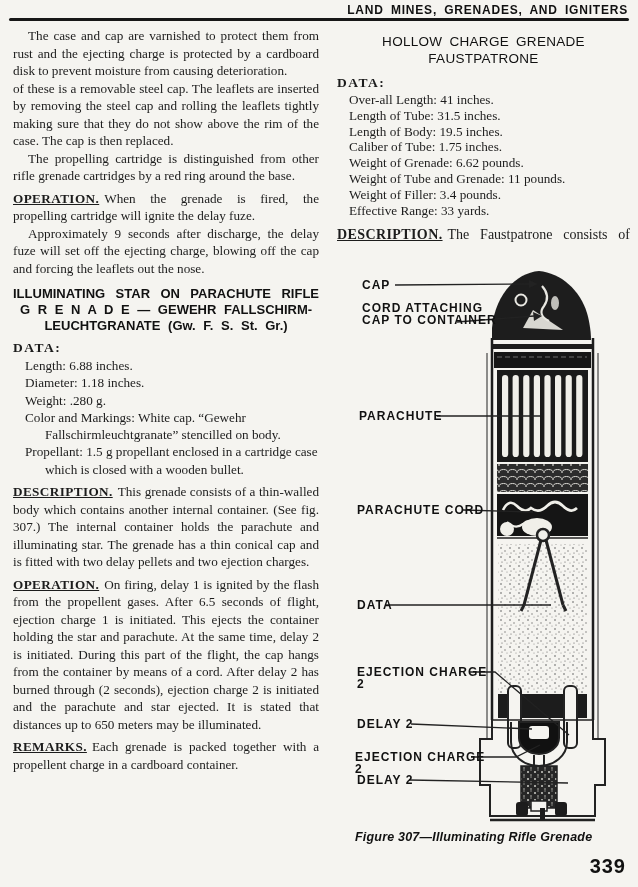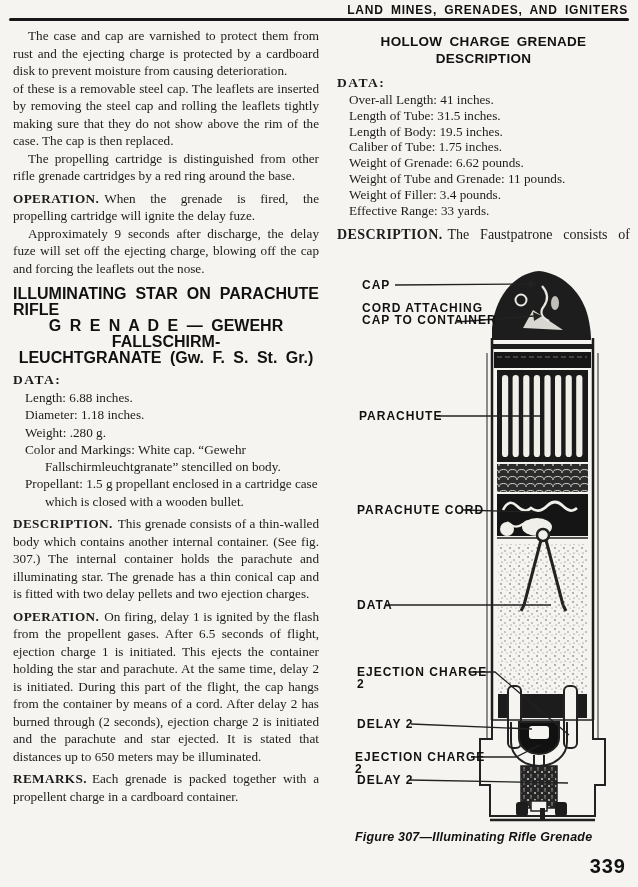--- a/index.html
+++ b/index.html
@@ -26,46 +26,46 @@
   }
 
   
   .col-left{position:absolute;left:13px;top:27px;width:306px;}
   .col-right{position:absolute;left:337px;top:33px;width:293px;}
 
   .body-p{margin:0;font-size:13.2px;line-height:17.5px;text-align:justify;}
   .indent{text-indent:15px;}
   .sect{margin-top:5px;}
   .mt8{}
-  .plabel{font-weight:700;letter-spacing:0.4px;margin-right:5px;}
+  .plabel{font-weight:700;letter-spacing:0.4px;margin-right:5px;text-decoration:underline;}
 
   .subhead{
     margin:9px 0 6px 0;
     font-family:"Liberation Sans", sans-serif;
-    font-weight:700;font-size:16px;line-height:16px;color:#111;
+    font-weight:700;font-size:13px;line-height:16px;color:#111;
   }
   .subhead span{display:block;}
   .sh1{text-align:justify;text-align-last:justify;}
   .sh2,.sh3{text-align:center;word-spacing:4px;}
 
   .data-label{
     margin:2px 0 1px 0;font-size:13.5px;font-weight:700;
     letter-spacing:1.5px;
   }
   .data-list{list-style:none;margin:0;padding:0;}
   .data-list li{
     font-size:13.2px;line-height:17.3px;
     padding-left:32px;text-indent:-20px;
   }
   .rlist li{line-height:15.8px;padding-left:26px;text-indent:-14px;}
 
   .rhead{
     margin:0 0 8px 0;text-align:center;
     font-family:"Liberation Sans", sans-serif;
-    font-weight:700;font-size:13.5px;line-height:17px;color:#111;
+    font-weight:400;font-size:13.5px;line-height:17px;color:#111;
     word-spacing:3px;letter-spacing:0.3px;
   }
   .rhead span{display:block;}
   .desc-line{margin:8px 0 0 0;font-size:14px;line-height:17.5px;
     text-align:justify;text-align-last:justify;}
 
   
   .figure{position:relative;width:290px;height:572px;margin-top:14px;}
   .figure svg{position:absolute;left:0;top:0;}
   .fig-label{
@@ -117,21 +117,21 @@
     </ul>
 
     <p class="body-p sect mt8"><span class="plabel">DESCRIPTION.</span><span>This grenade consists of a thin-walled body which contains another internal container. (See fig. 307.) The internal container holds the parachute and illuminating star. The grenade has a thin conical cap and is fitted with two delay pellets and two ejection charges.</span></p>
     <p class="body-p sect"><span class="plabel">OPERATION.</span><span>On firing, delay 1 is ignited by the flash from the propellent gases. After 6.5 seconds of flight, ejection charge 1 is initiated. This ejects the container holding the star and parachute. At the same time, delay 2 is initiated. During this part of the flight, the cap hangs from the container by means of a cord. After delay 2 has burned through (2 seconds), ejection charge 2 is initiated and the parachute and star ejected. It is stated that distances up to 650 meters may be illuminated.</span></p>
     <p class="body-p sect mt8"><span class="plabel">REMARKS.</span><span>Each grenade is packed together with a propellent charge in a cardboard container.</span></p>
   </div>
 
   <div class="col-right">
     <h2 class="rhead">
       <span>HOLLOW CHARGE GRENADE</span>
-      <span>DESCRIPTION</span>
+      <span>FAUSTPATRONE</span>
     </h2>
     <p class="data-label">DATA:</p>
     <ul class="data-list rlist">
       <li>Over-all Length: 41 inches.</li>
       <li>Length of Tube: 31.5 inches.</li>
       <li>Length of Body: 19.5 inches.</li>
       <li>Caliber of Tube: 1.75 inches.</li>
       <li>Weight of Grenade: 6.62 pounds.</li>
       <li>Weight of Tube and Grenade: 11 pounds.</li>
       <li>Weight of Filler: 3.4 pounds.</li>

